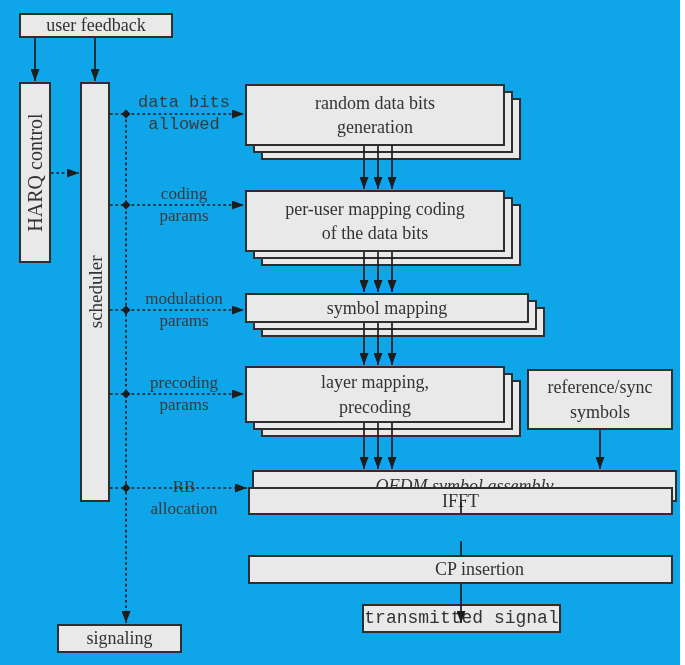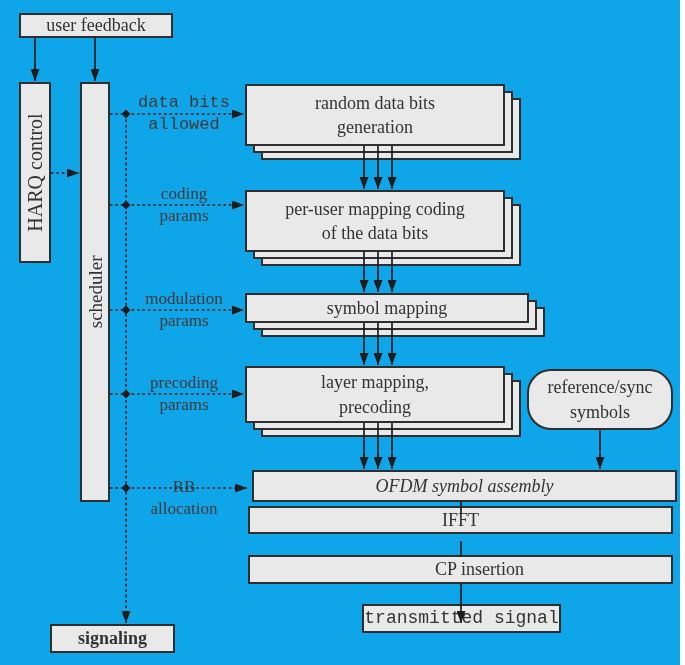--- a/index.html
+++ b/index.html
@@ -98,42 +98,42 @@
 
   <div class="stack" style="left:245px;top:366px;width:260px;height:57px;">
     <div class="layer l2"></div>
     <div class="layer l1"></div>
     <div class="main">
       <span>layer mapping,
 precoding</span>
     </div>
   </div>
 
-  <div class="box" style="left:527px;top:369px;width:146px;height:61px;border-radius:24px;">
+  <div class="box" style="left:527px;top:369px;width:146px;height:61px;">
     <span>reference/sync
 symbols</span>
   </div>
 
   <div class="box" style="left:252px;top:470px;width:425px;height:32px;font-style:italic;">
     <span>OFDM symbol assembly</span>
   </div>
 
-  <div class="box" style="left:248px;top:506px;width:425px;height:28px;">
+  <div class="box" style="left:248px;top:487px;width:425px;height:28px;">
     <span>IFFT</span>
   </div>
 
   <div class="box" style="left:248px;top:555px;width:425px;height:29px;padding-left:38px;">
     <span>CP insertion</span>
   </div>
 
   <div class="box" style="left:362px;top:604px;width:199px;height:29px;font-family:Liberation Mono, monospace;">
     <span>transmitted signal</span>
   </div>
 
-  <div class="box" style="left:50px;top:624px;width:125px;height:29px;font-weight:bold;">
+  <div class="box" style="left:57px;top:624px;width:125px;height:29px;">
     <span>signaling</span>
   </div>
 
   <div class="edge-label" style="left:114px;top:92px;width:140px;font-family:Liberation Mono, monospace;">data bits
 allowed</div>
   <div class="edge-label" style="left:114px;top:183px;width:140px;">coding
 params</div>
   <div class="edge-label" style="left:114px;top:288px;width:140px;">modulation
 params</div>
   <div class="edge-label" style="left:114px;top:372px;width:140px;">precoding

